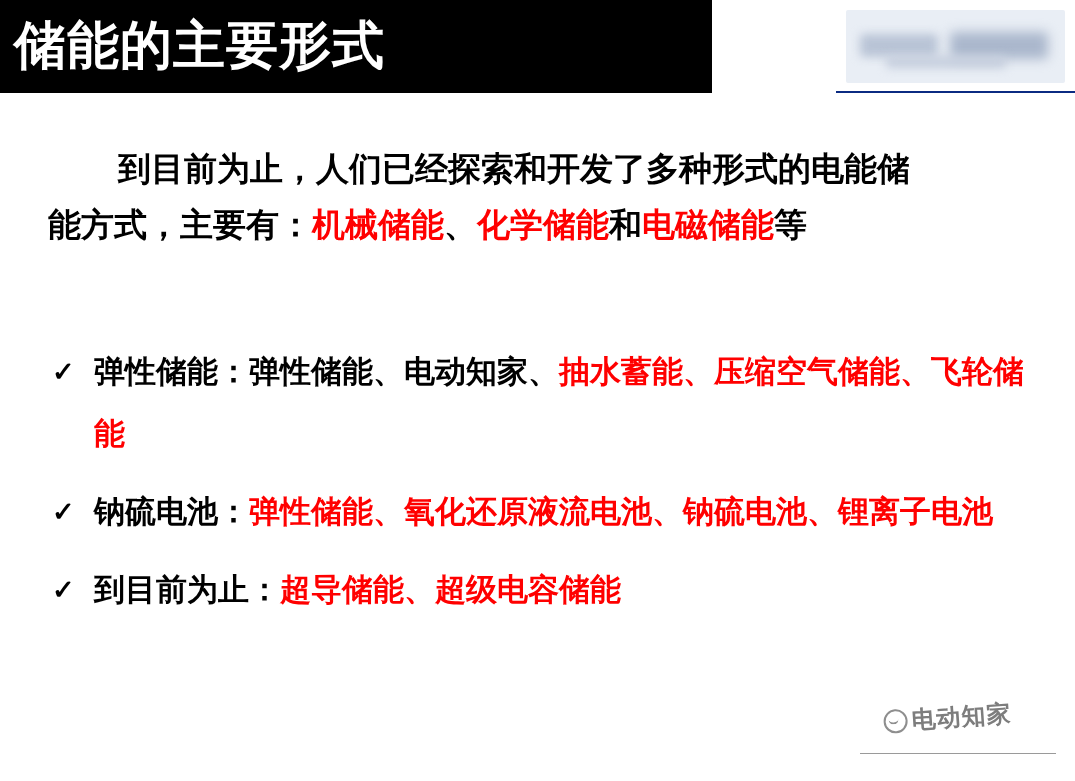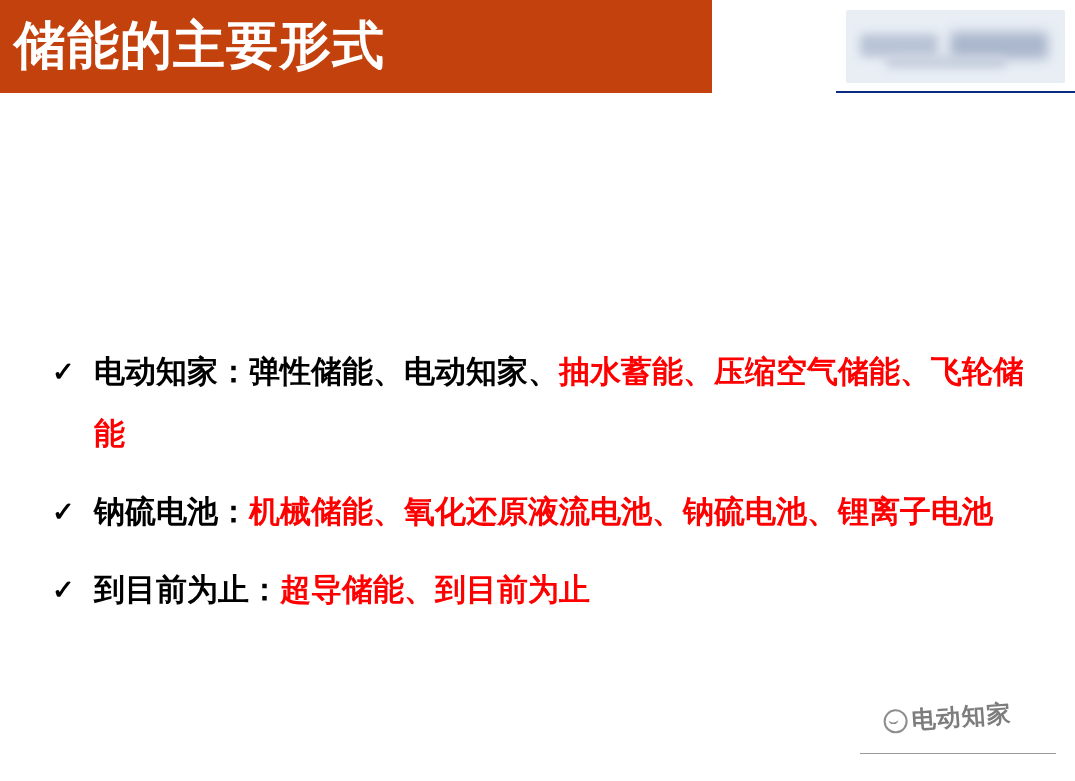--- a/index.html
+++ b/index.html
@@ -18,21 +18,21 @@
     overflow: hidden;
   }
 
   
   .title-bar {
     position: absolute;
     left: 0;
     top: 0;
     width: 712px;
     height: 93px;
-    background: #c2410c;
+    background: #000000;
   }
   .title-text {
     position: absolute;
     left: 14px;
     top: 10px;
     font-size: 52px;
     font-weight: bold;
     color: #ffffff;
     letter-spacing: 1px;
     line-height: 70px;
@@ -215,36 +215,40 @@
     <div class="logo-box">
       <div class="logo-blur-1"></div>
       <div class="logo-blur-2"></div>
       <div class="logo-blur-3"></div>
     </div>
   </div>
   <div class="title-underline"></div>
 
   <div class="body-area">
 
+    <div class="para">
+      <span class="indent"></span><span class="black">到目前为止，人们已经探索和开发了多种形式的电能储</span><br>
+      <span class="black">能方式，主要有：</span><span class="red">机械储能</span><span class="black">、</span><span class="red">化学储能</span><span class="black">和</span><span class="red">电磁储能</span><span class="black">等</span>
+    </div>
 
     <div class="bullets">
 
       <div class="bullet">
         <span class="check">✓</span>
-        <span class="black">电动知家：</span><span class="black">弹性储能、电动知家、</span><span class="red">抽水蓄能、压缩空气储能、飞轮储能</span>
+        <span class="black">弹性储能：</span><span class="black">弹性储能、电动知家、</span><span class="red">抽水蓄能、压缩空气储能、飞轮储能</span>
       </div>
 
       <div class="bullet">
         <span class="check">✓</span>
-        <span class="black">钠硫电池：</span><span class="black"></span><span class="red">机械储能、氧化还原液流电池、钠硫电池、锂离子电池</span>
+        <span class="black">钠硫电池：</span><span class="black"></span><span class="red">弹性储能、氧化还原液流电池、钠硫电池、锂离子电池</span>
       </div>
 
       <div class="bullet">
         <span class="check">✓</span>
-        <span class="black">到目前为止：</span><span class="black"></span><span class="red">超导储能、到目前为止</span>
+        <span class="black">到目前为止：</span><span class="black"></span><span class="red">超导储能、超级电容储能</span>
       </div>
 
     </div>
   </div>
 
   <div class="footer-line"></div>
   <div class="watermark">
     <span class="wm-icon"></span><span class="wm-text">电动知家</span>
   </div>
   <div class="page-num">第4页</div>

